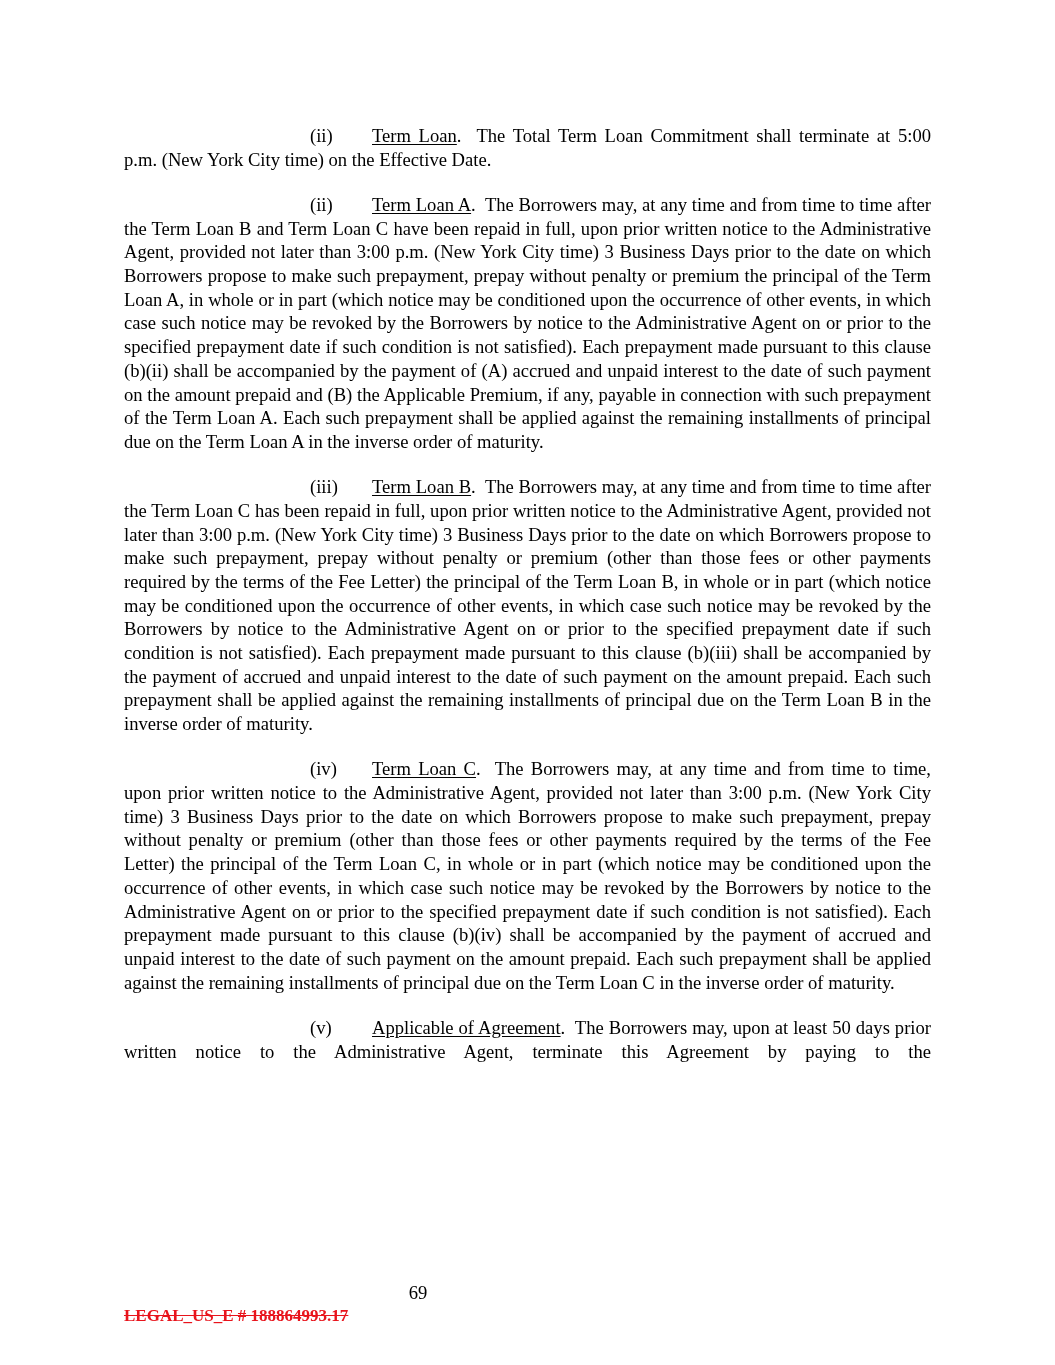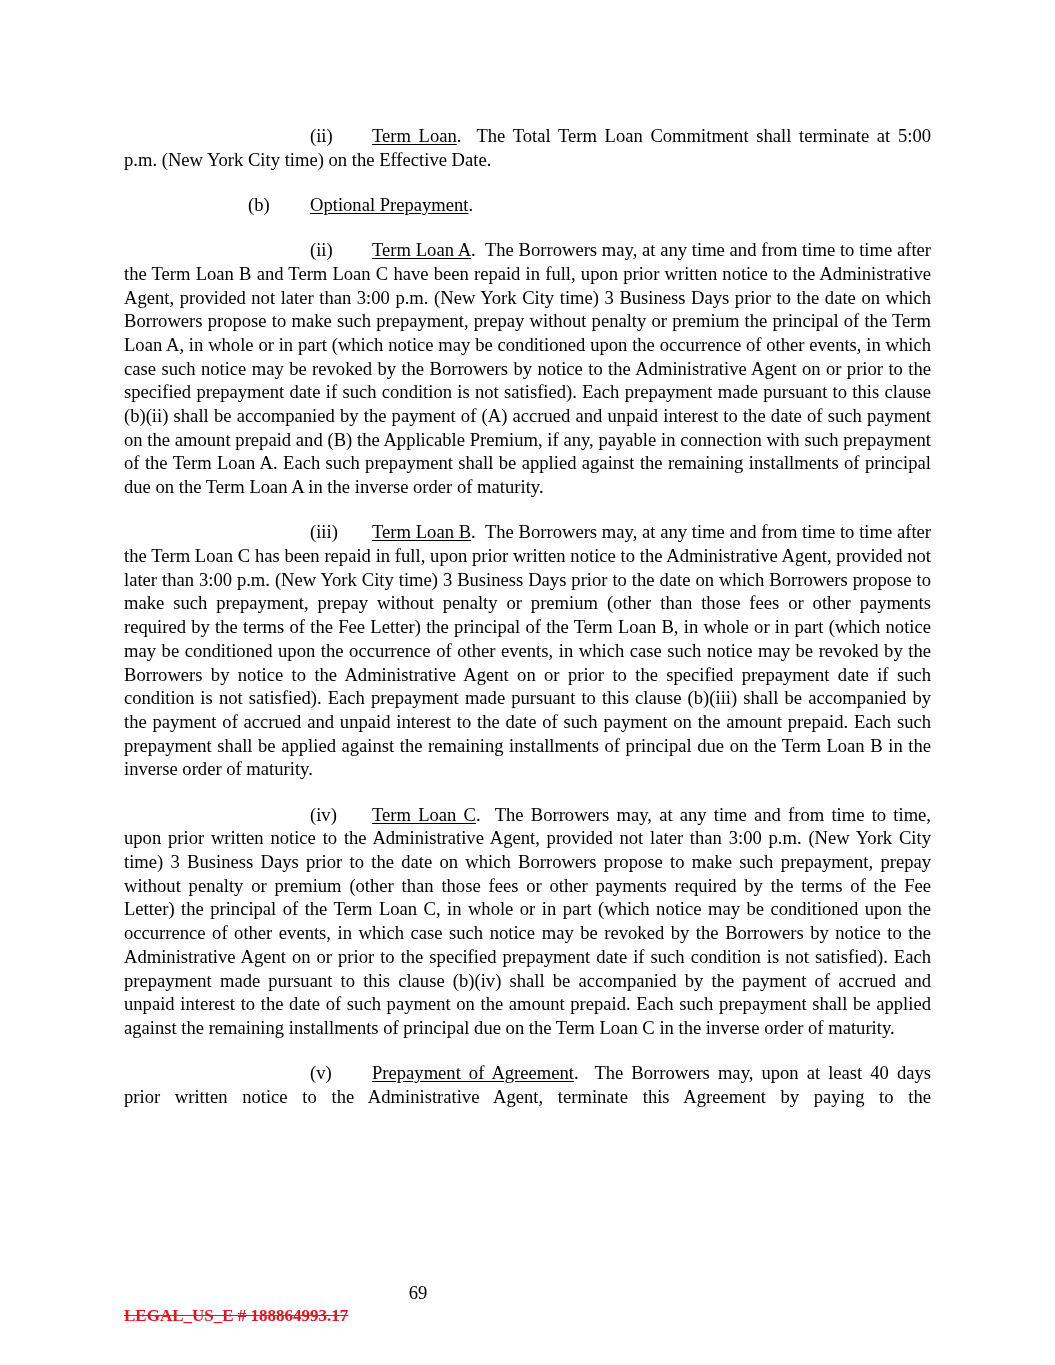--- a/index.html
+++ b/index.html
@@ -23,26 +23,25 @@
     font-family: "Liberation Serif", "DejaVu Serif", serif; font-size: 17px; font-weight: bold;
     color: #e8141c; text-decoration: line-through;
   }
 </style>
 </head>
 <body>
 
 <div class="page">
   <p class="para"><span class="lead"></span><span class="num">(ii)</span><span class="u">Term Loan</span><span style="white-space: pre;">.  </span><span>The Total Term Loan Commitment shall terminate at 5:00 p.m. (New York City time) on the Effective Date.</span></p>
 
-  <p class="para b"><span class="lead"></span><span class="num">(b)</span><span class="u">Optional Prepayment</span><span>.</span></p>
 
 
   <p class="para"><span class="lead"></span><span class="num">(ii)</span><span class="u">Term Loan A</span><span style="white-space: pre;">.  </span><span>The Borrowers may, at any time and from time to time after the Term Loan B and Term Loan C have been repaid in full, upon prior written notice to the Administrative Agent, provided not later than 3:00 p.m. (New York City time) 3 Business Days prior to the date on which Borrowers propose to make such prepayment, prepay without penalty or premium the principal of the Term Loan A, in whole or in part (which notice may be conditioned upon the occurrence of other events, in which case such notice may be revoked by the Borrowers by notice to the Administrative Agent on or prior to the specified prepayment date if such condition is not satisfied).  Each prepayment made pursuant to this clause (b)(ii) shall be accompanied by the payment of (A) accrued and unpaid interest to the date of such payment on the amount prepaid and (B) the Applicable Premium, if any, payable in connection with such prepayment of the Term Loan A.  Each such prepayment shall be applied against the remaining installments of principal due on the Term Loan A in the inverse order of maturity.</span></p>
 
   <p class="para"><span class="lead"></span><span class="num">(iii)</span><span class="u">Term Loan B</span><span style="white-space: pre;">.  </span><span>The Borrowers may, at any time and from time to time after the Term Loan C has been repaid in full, upon prior written notice to the Administrative Agent, provided not later than 3:00 p.m. (New York City time) 3 Business Days prior to the date on which Borrowers propose to make such prepayment, prepay without penalty or premium (other than those fees or other payments required by the terms of the Fee Letter) the principal of the Term Loan B, in whole or in part (which notice may be conditioned upon the occurrence of other events, in which case such notice may be revoked by the Borrowers by notice to the Administrative Agent on or prior to the specified prepayment date if such condition is not satisfied).  Each prepayment made pursuant to this clause (b)(iii) shall be accompanied by the payment of accrued and unpaid interest to the date of such payment on the amount prepaid.  Each such prepayment shall be applied against the remaining installments of principal due on the Term Loan B in the inverse order of maturity.</span></p>
 
   <p class="para"><span class="lead"></span><span class="num">(iv)</span><span class="u">Term Loan C</span><span style="white-space: pre;">.  </span><span>The Borrowers may, at any time and from time to time, upon prior written notice to the Administrative Agent, provided not later than 3:00 p.m. (New York City time) 3 Business Days prior to the date on which Borrowers propose to make such prepayment, prepay without penalty or premium (other than those fees or other payments required by the terms of the Fee Letter) the principal of the Term Loan C, in whole or in part (which notice may be conditioned upon the occurrence of other events, in which case such notice may be revoked by the Borrowers by notice to the Administrative Agent on or prior to the specified prepayment date if such condition is not satisfied).  Each prepayment made pursuant to this clause (b)(iv) shall be accompanied by the payment of accrued and unpaid interest to the date of such payment on the amount prepaid.  Each such prepayment shall be applied against the remaining installments of principal due on the Term Loan C in the inverse order of maturity.</span></p>
 
-  <p class="para" style="text-align-last: justify;"><span class="lead"></span><span class="num">(v)</span><span class="u">Prepayment of Agreement</span><span style="white-space: pre;">.  </span><span>The Borrowers may, upon at least 40 days prior written notice to the Administrative Agent, terminate this Agreement by paying to the</span></p>
+  <p class="para" style="text-align-last: justify;"><span class="lead"></span><span class="num">(v)</span><span class="u">Applicable of Agreement</span><span style="white-space: pre;">.  </span><span>The Borrowers may, upon at least 50 days prior written notice to the Administrative Agent, terminate this Agreement by paying to the</span></p>
 </div>
 
 <div class="pagenum">69</div>
 <div class="footer-id">LEGAL_US_E # 188864993.17</div>
 
 </body></html>

